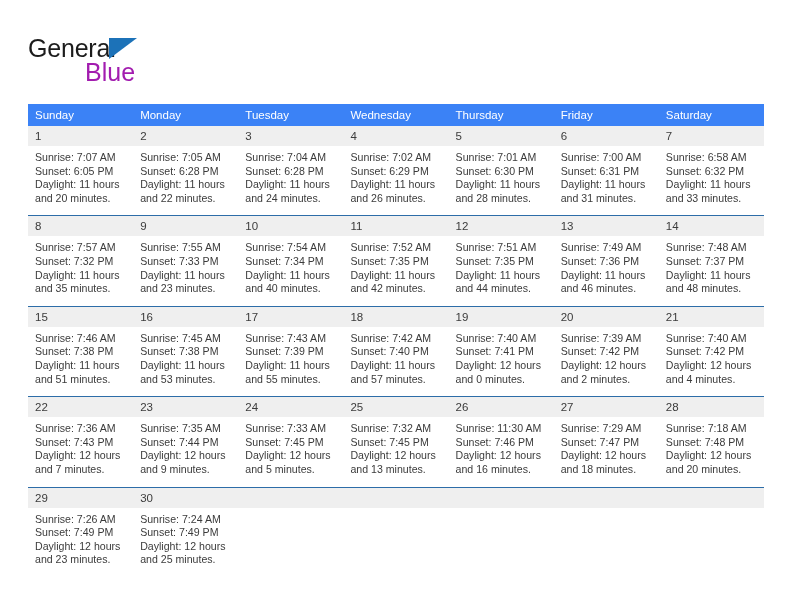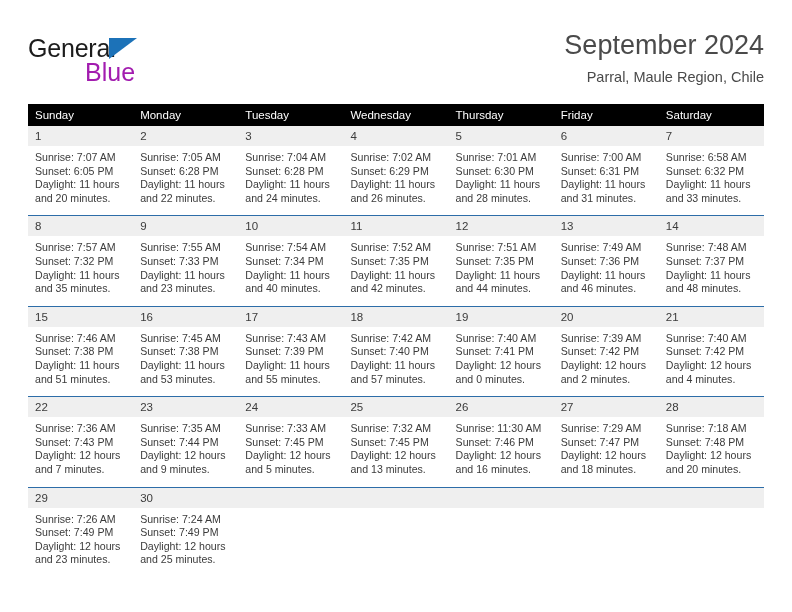--- a/index.html
+++ b/index.html
@@ -90,21 +90,21 @@
   
   .calendar {
     position: absolute;
     left: 28px;
     top: 104px;
     width: 736px;
     border-collapse: collapse;
     table-layout: fixed;
   }
   .calendar th {
-    background: #000000;
+    background: #3b82f6;
     color: #ffffff;
     font-weight: normal;
     font-size: 11.5px;
     text-align: left;
     padding: 5px 0 5px 7px;
     height: 12px;
     border: none;
   }
   .calendar td {
     vertical-align: top;
@@ -149,24 +149,20 @@
 <div id="page">
 
   <div class="header">
 
     <div class="logo">
       <span class="logo-general">General</span>
       <span class="logo-triangle"></span>
       <span class="logo-blue">Blue</span>
     </div>
 
-    <div class="title-block">
-      <div class="cal-title">September 2024</div>
-      <div class="cal-subtitle">Parral, Maule Region, Chile</div>
-    </div>
 
   </div>
 
   <table class="calendar">
     <thead>
       <tr>
         <th>Sunday</th>
         <th>Monday</th>
         <th>Tuesday</th>
         <th>Wednesday</th>

